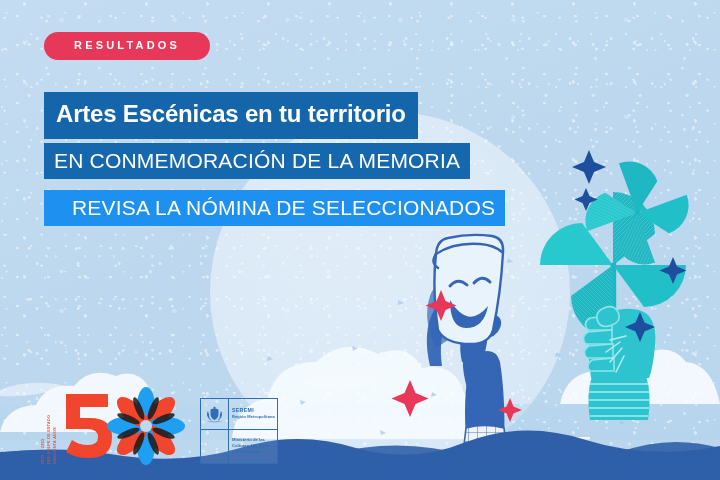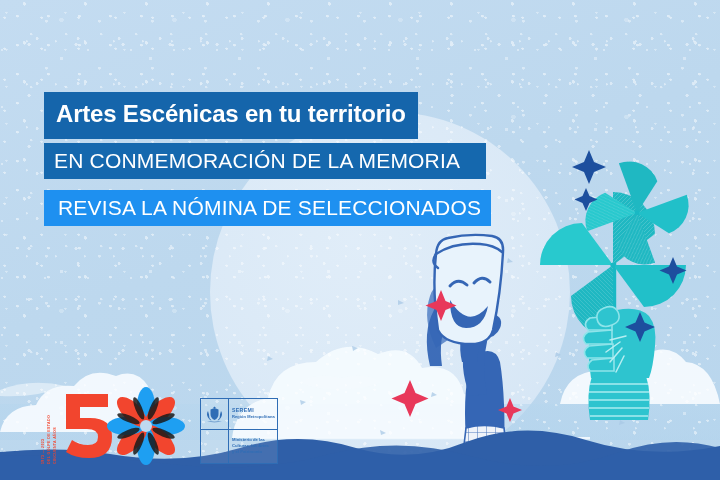--- a/index.html
+++ b/index.html
@@ -81,29 +81,29 @@
     left:44px;top:92px;
     background:#1565ab;
     padding:10px 12px 13px 12px;
     font-size:24px;
     font-weight:bold;
     letter-spacing:-.2px;
   }
   .bar-sub1{
     left:44px;top:143px;
     background:#1568ae;
-    padding:7px 26px 8px 10px;
+    padding:7px 10px 8px 10px;
     font-size:21px;
     font-weight:normal;
     letter-spacing:.2px;
   }
   .bar-sub2{
     left:44px;top:190px;
     background:#1e90f0;
-    padding:7px 10px 8px 14px;
+    padding:7px 10px 8px 28px;
     font-size:21px;
     font-weight:normal;
     letter-spacing:.2px;
   }
 
   
   .logo50{position:absolute;left:38px;top:386px;width:150px;height:80px;}
   .logo50 .vtext{
     position:absolute;left:0;top:0;height:78px;width:20px;
   }
@@ -314,20 +314,21 @@
           <path d="M300 400 l6 2 l-5 3 z"></path>
         <path d="M468 196 l5 3 l-6 2 z"></path>
           <path d="M380 430 l6 3 l-5 2 z"></path>
         <path d="M620 420 l5 3 l-6 2 z"></path>
           <path d="M268 356 l5 3 l-6 2 z"></path>
       </g>
 
     </g>
   </svg>
 
+  <div class="chip">RESULTADOS</div>
 
   <div class="bar bar-title">Artes Escénicas en tu territorio</div>
   <div class="bar bar-sub1">EN CONMEMORACIÓN DE LA MEMORIA</div>
   <div class="bar bar-sub2">REVISA LA NÓMINA DE SELECCIONADOS</div>
 
   <div class="logo50">
     <div class="vtext">
       <div class="vlabel" style="left:16px;top:78px;">CINCUENTA AÑOS</div>
       <div class="vlabel" style="left:10px;top:78px;">DEL GOLPE DE ESTADO</div>
       <div class="vlabel" style="left:4px;top:78px;">1973 — 2023</div>

